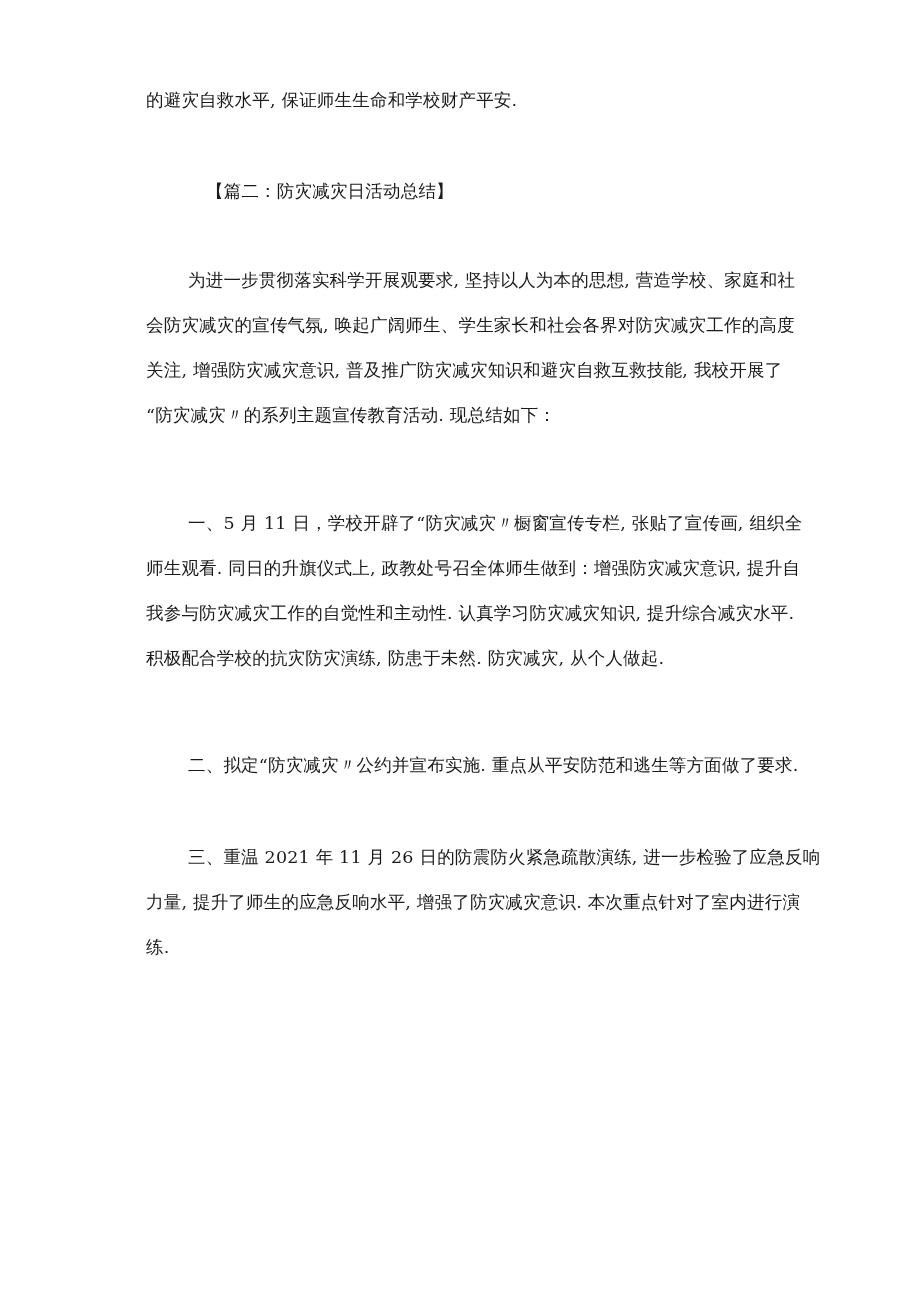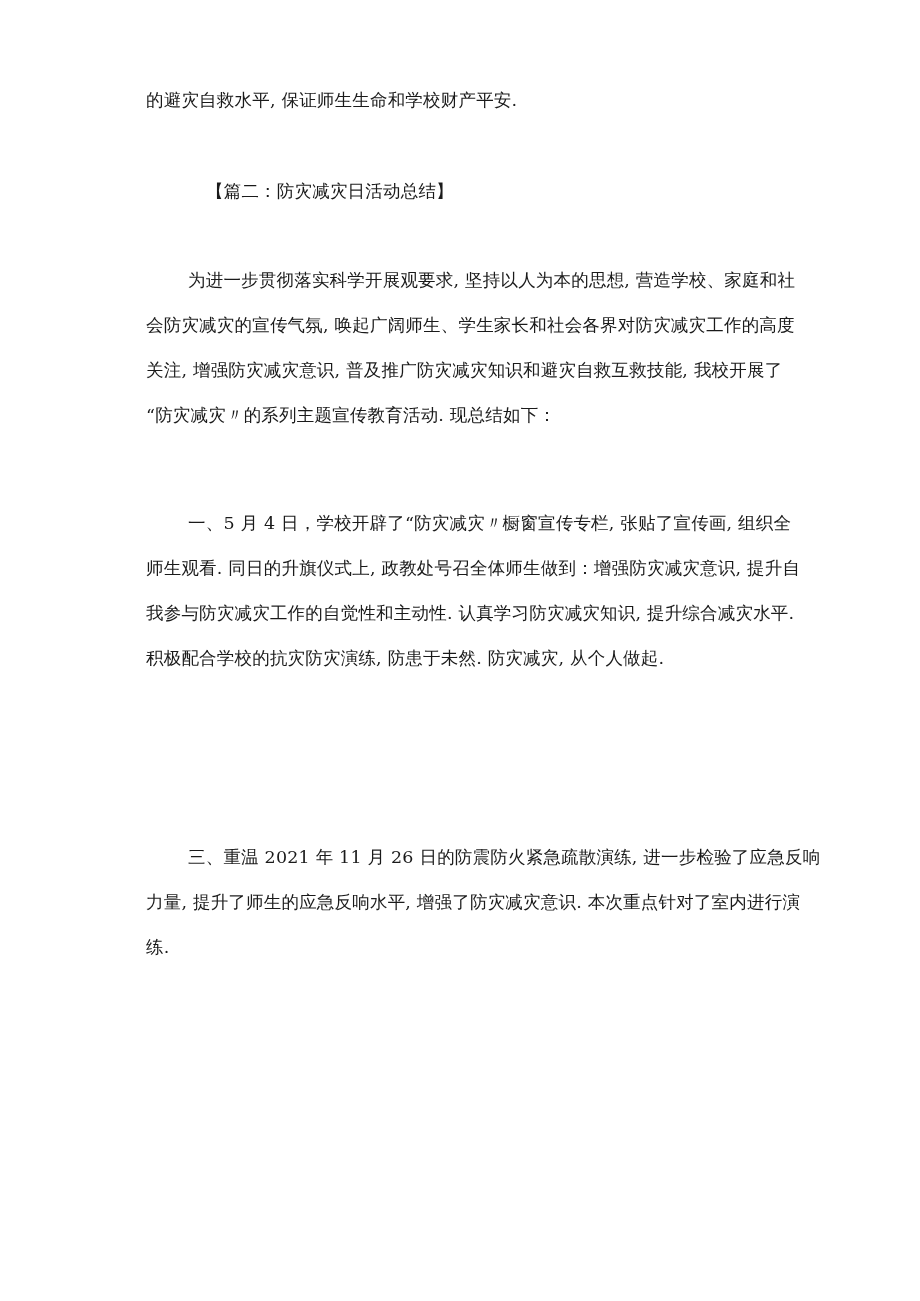--- a/index.html
+++ b/index.html
@@ -14,20 +14,21 @@
 </head>
 <body>
 
 <div class="page">
   <div class="line" style="top:89px">的避灾自救水平, 保证师生生命和学校财产平安.</div>
   <div class="line title" style="top:180px">【篇二：防灾减灾日活动总结】</div>
   <div class="line indent" style="top:269px">为进一步贯彻落实科学开展观要求, 坚持以人为本的思想, 营造学校、家庭和社</div>
   <div class="line" style="top:314px">会防灾减灾的宣传气氛, 唤起广阔师生、学生家长和社会各界对防灾减灾工作的高度</div>
   <div class="line" style="top:359px">关注, 增强防灾减灾意识, 普及推广防灾减灾知识和避灾自救互救技能, 我校开展了</div>
   <div class="line" style="top:404px">“防灾减灾〃的系列主题宣传教育活动. 现总结如下：</div>
-  <div class="line indent" style="top:512px">一、5 月 4 日，学校开辟了“防灾减灾〃橱窗宣传专栏, 张贴了宣传画, 组织全</div>
+  <div class="line indent" style="top:512px">一、5 月 11 日，学校开辟了“防灾减灾〃橱窗宣传专栏, 张贴了宣传画, 组织全</div>
   <div class="line" style="top:557px">师生观看. 同日的升旗仪式上, 政教处号召全体师生做到：增强防灾减灾意识, 提升自</div>
   <div class="line" style="top:647px">积极配合学校的抗灾防灾演练, 防患于未然. 防灾减灾, 从个人做起.</div>
   <div class="line" style="top:602px">我参与防灾减灾工作的自觉性和主动性. 认真学习防灾减灾知识, 提升综合减灾水平.</div>
+  <div class="line indent" style="top:754px">二、拟定“防灾减灾〃公约并宣布实施. 重点从平安防范和逃生等方面做了要求.</div>
   <div class="line indent" style="top:846px">三、重温 2021 年 11 月 26 日的防震防火紧急疏散演练, 进一步检验了应急反响</div>
   <div class="line" style="top:891px">力量, 提升了师生的应急反响水平, 增强了防灾减灾意识. 本次重点针对了室内进行演</div>
   <div class="line" style="top:936px">练.</div>
 </div>
 
 </body></html>

